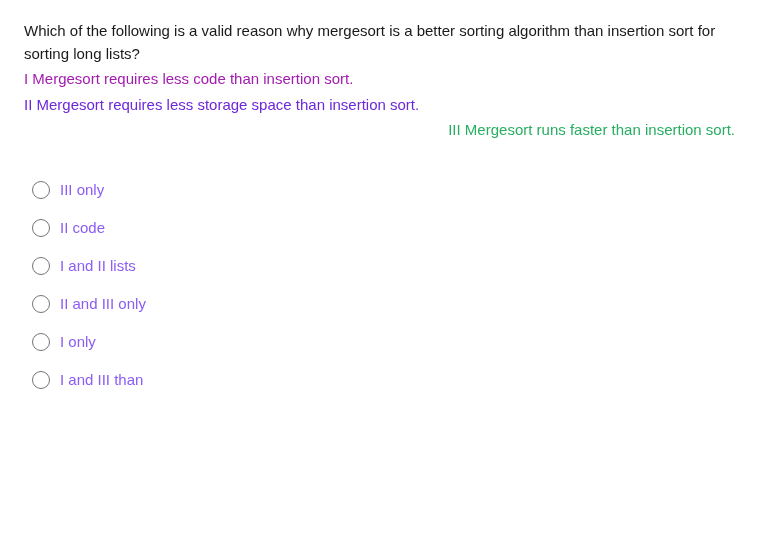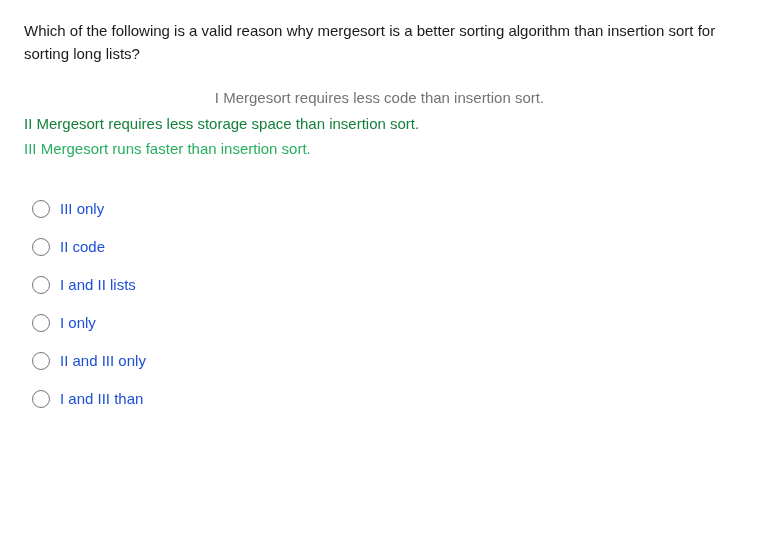--- a/index.html
+++ b/index.html
@@ -14,44 +14,44 @@
       font-size: 15px;
       color: #222;
       width: 759px;
       min-height: 542px;
       padding: 20px 24px;
     }
 
     .question-text {
       color: #1a1a1a;
       line-height: 1.5;
-      margin-bottom: 20px;
+      margin-bottom: 1px;
       font-size: 15px;
     }
 
     .statements {
       margin-bottom: 28px;
       line-height: 1.7;
     }
 
     .statement {
       font-size: 15px;
     }
 
     .statement.red {
-      color: #737373;
-      text-align: center;
+      color: #a21caf;
     }
 
     .statement.blue {
-      color: #15803d;
+      color: #6d28d9;
     }
 
     .statement.green {
       color: #27ae60;
+      text-align: right;
     }
 
     .options {
       display: flex;
       flex-direction: column;
       gap: 0px;
     }
 
     .option {
       display: flex;
@@ -64,21 +64,21 @@
     .option input[type="radio"] {
       width: 18px;
       height: 18px;
       cursor: pointer;
       accent-color: #555;
       flex-shrink: 0;
     }
 
     .option-label {
       font-size: 15px;
-      color: #1d4ed8;
+      color: #8b5cf6;
       cursor: pointer;
     }
   </style>
 </head>
 <body>
 
 <p class="question-text">Which of the following is a valid reason why mergesort is a better sorting algorithm than insertion sort for sorting long  lists?</p>
 
 <div class="statements">
   <div class="statement red">I Mergesort requires less code than insertion sort.</div>
@@ -93,24 +93,24 @@
     </div>
     <div class="option">
       <input type="radio" name="answer" id="opt2" style="">
       <label for="opt2" class="option-label">II code</label>
     </div>
     <div class="option">
       <input type="radio" name="answer" id="opt3" style="">
       <label for="opt3" class="option-label">I and II lists</label>
     </div>
     <div class="option">
+      <input type="radio" name="answer" id="opt4" style="">
+      <label for="opt4" class="option-label">II and III only</label>
+    </div>
+    <div class="option">
       <input type="radio" name="answer" id="opt5" style="">
       <label for="opt5" class="option-label">I only</label>
-    </div>
-    <div class="option">
-      <input type="radio" name="answer" id="opt4" style="">
-      <label for="opt4" class="option-label">II and III only</label>
     </div>
     <div class="option">
       <input type="radio" name="answer" id="opt6" style="">
       <label for="opt6" class="option-label">I and III than</label>
     </div>
   </div>
 
 </body></html>

